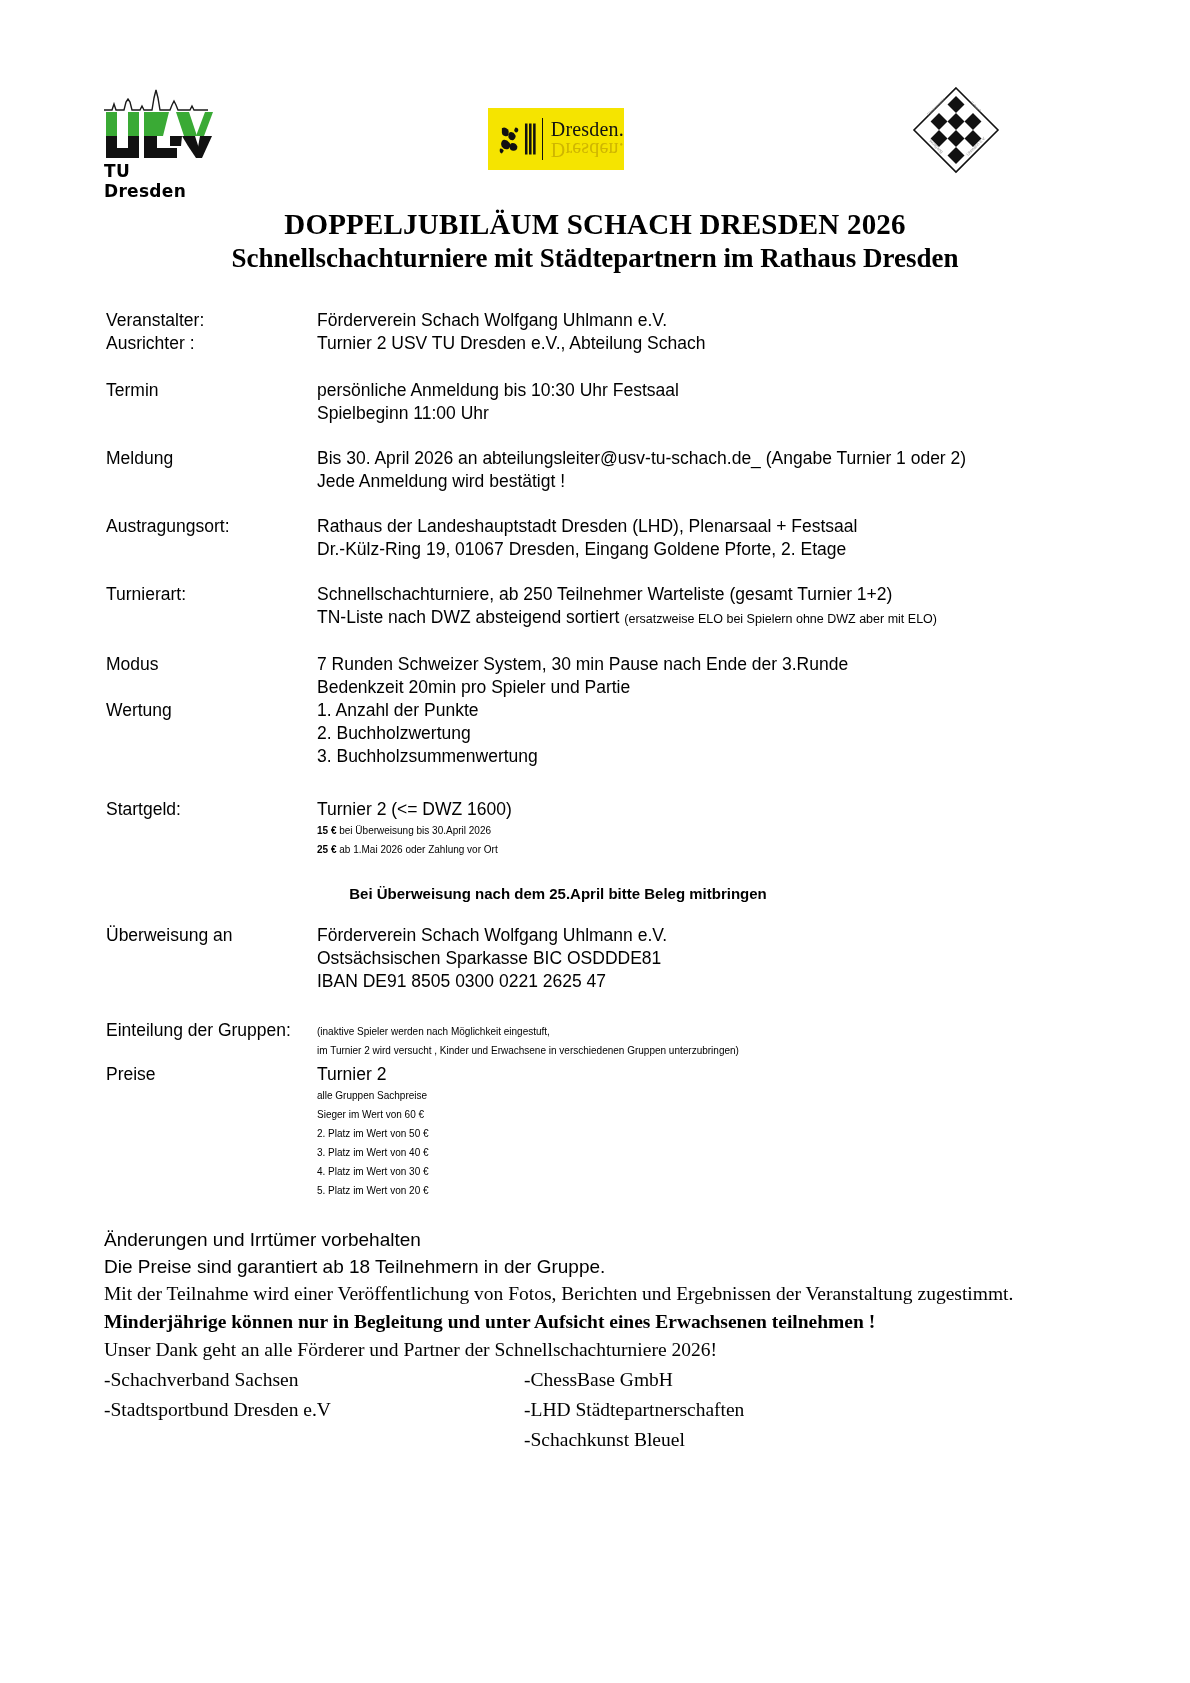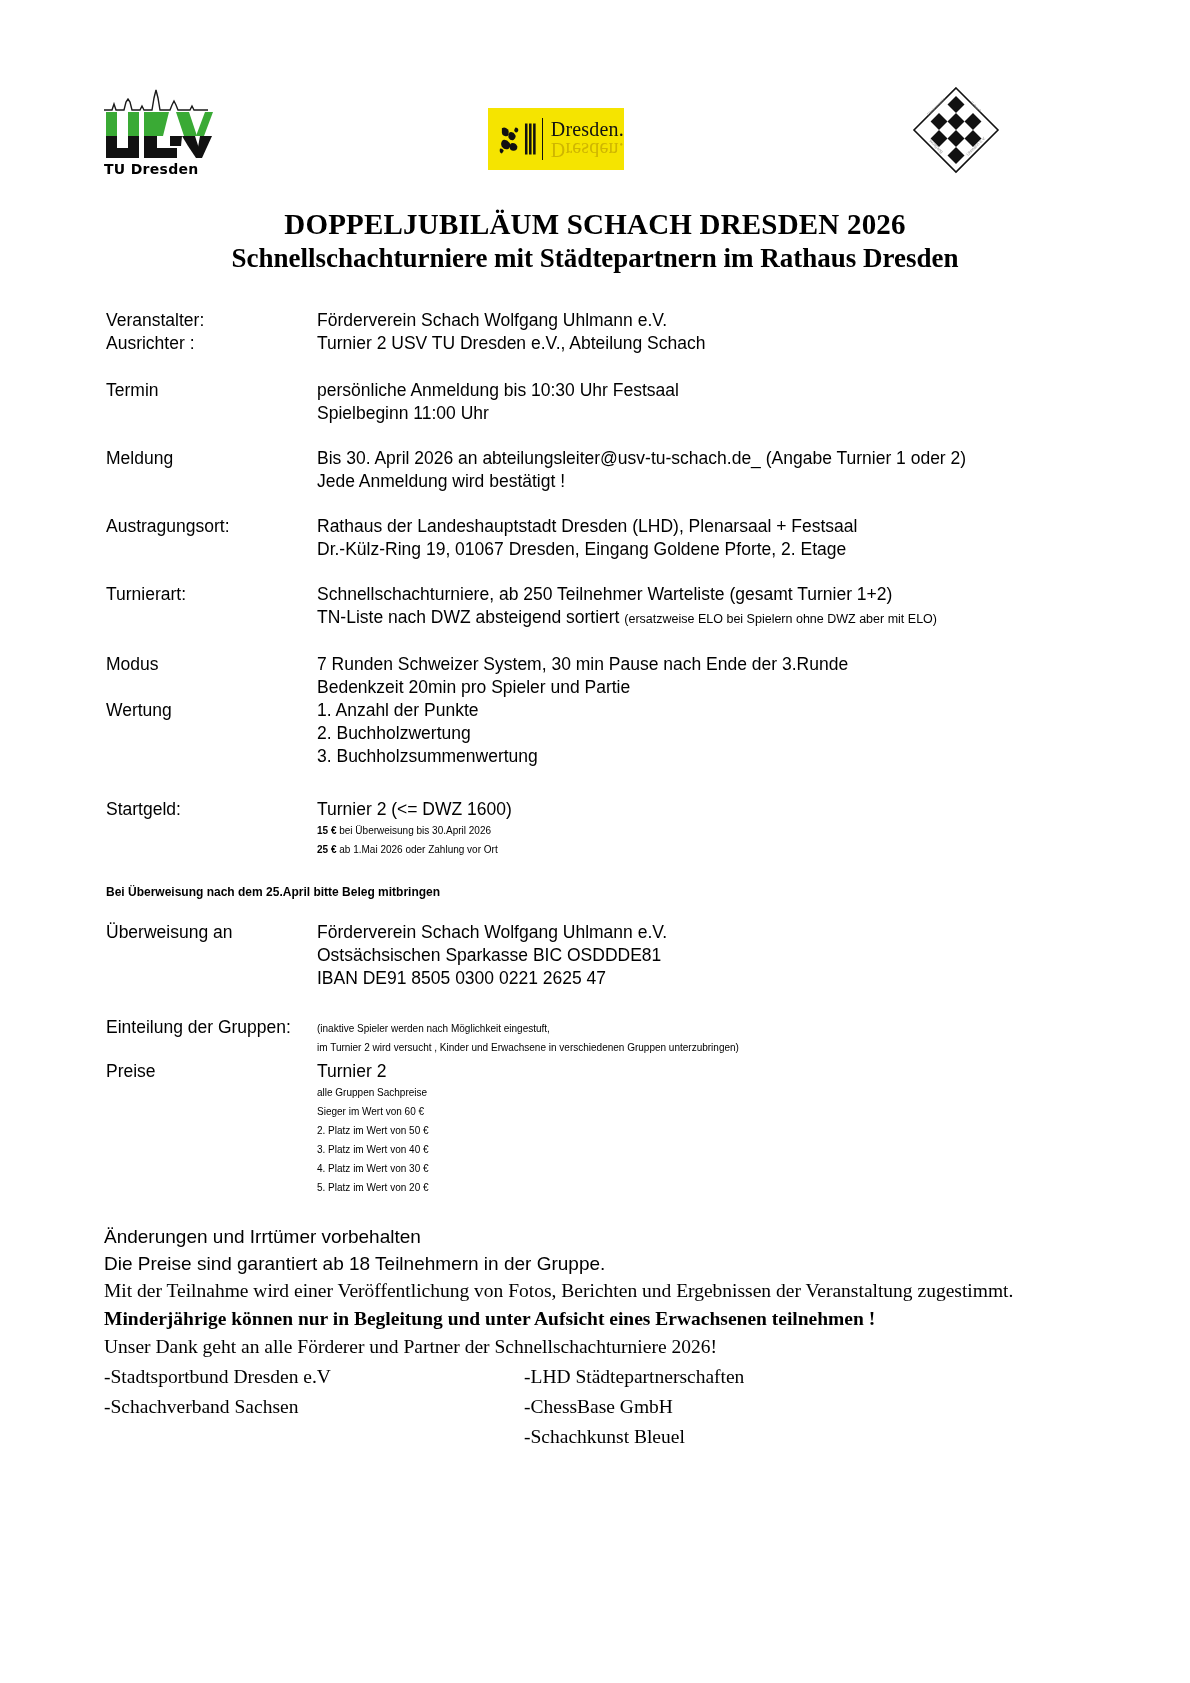--- a/index.html
+++ b/index.html
@@ -40,21 +40,21 @@
     height: 24px;
     display: block;
   }
   .usv-letters {
     display: block;
     margin-top: -2px;
   }
   .usv-tu {
     font-family: "DejaVu Sans", sans-serif;
     font-weight: bold;
-    font-size: 14px;
+    font-size: 17px;
     letter-spacing: 0.3px;
     margin-top: -1px;
     color: #000;
   }
 
   .logo-dresden {
     position: absolute;
     left: 488px;
     top: 36px;
     width: 136px;
@@ -157,21 +157,22 @@
   }
   .val .ln { display: block; }
   .small {
     font-size: 10px;
     line-height: 19px;
   }
   .bold { font-weight: bold; }
   .tiny-inline { font-size: 12.5px; }
 
   .note-center {
-    font-size: 12px;
+    text-align: center;
+    font-size: 15px;
     font-weight: bold;
     margin-top: 26px;
     padding-right: 120px;
   }
 
   
   .footer {
     margin-top: 26px;
     padding-left: 104px;
     padding-right: 60px;
@@ -409,26 +410,26 @@
 
   <div class="footer">
     <div class="f-sans">Änderungen und Irrtümer vorbehalten</div>
     <div class="f-sans">Die Preise sind garantiert ab 18 Teilnehmern in der Gruppe.</div>
     <div class="f-serif">Mit der Teilnahme wird einer Veröffentlichung von Fotos, Berichten und Ergebnissen der Veranstaltung zugestimmt.</div>
     <div class="f-serif-b">Minderjährige können nur in Begleitung und unter Aufsicht eines Erwachsenen teilnehmen !</div>
     <div class="f-serif">Unser Dank geht an alle Förderer und Partner der Schnellschachturniere 2026!</div>
 
     <div class="partners">
       <div class="p-row">
+        <div class="p-left">-Schachverband Sachsen</div>
+        <div class="p-right">-ChessBase GmbH</div>
+      </div>
+      <div class="p-row">
         <div class="p-left">-Stadtsportbund Dresden  e.V</div>
         <div class="p-right">-LHD Städtepartnerschaften</div>
-      </div>
-      <div class="p-row">
-        <div class="p-left">-Schachverband Sachsen</div>
-        <div class="p-right">-ChessBase GmbH</div>
       </div>
       <div class="p-row">
         <div class="p-left"></div>
         <div class="p-right">-Schachkunst Bleuel</div>
       </div>
     </div>
   </div>
 
 </div>
 

